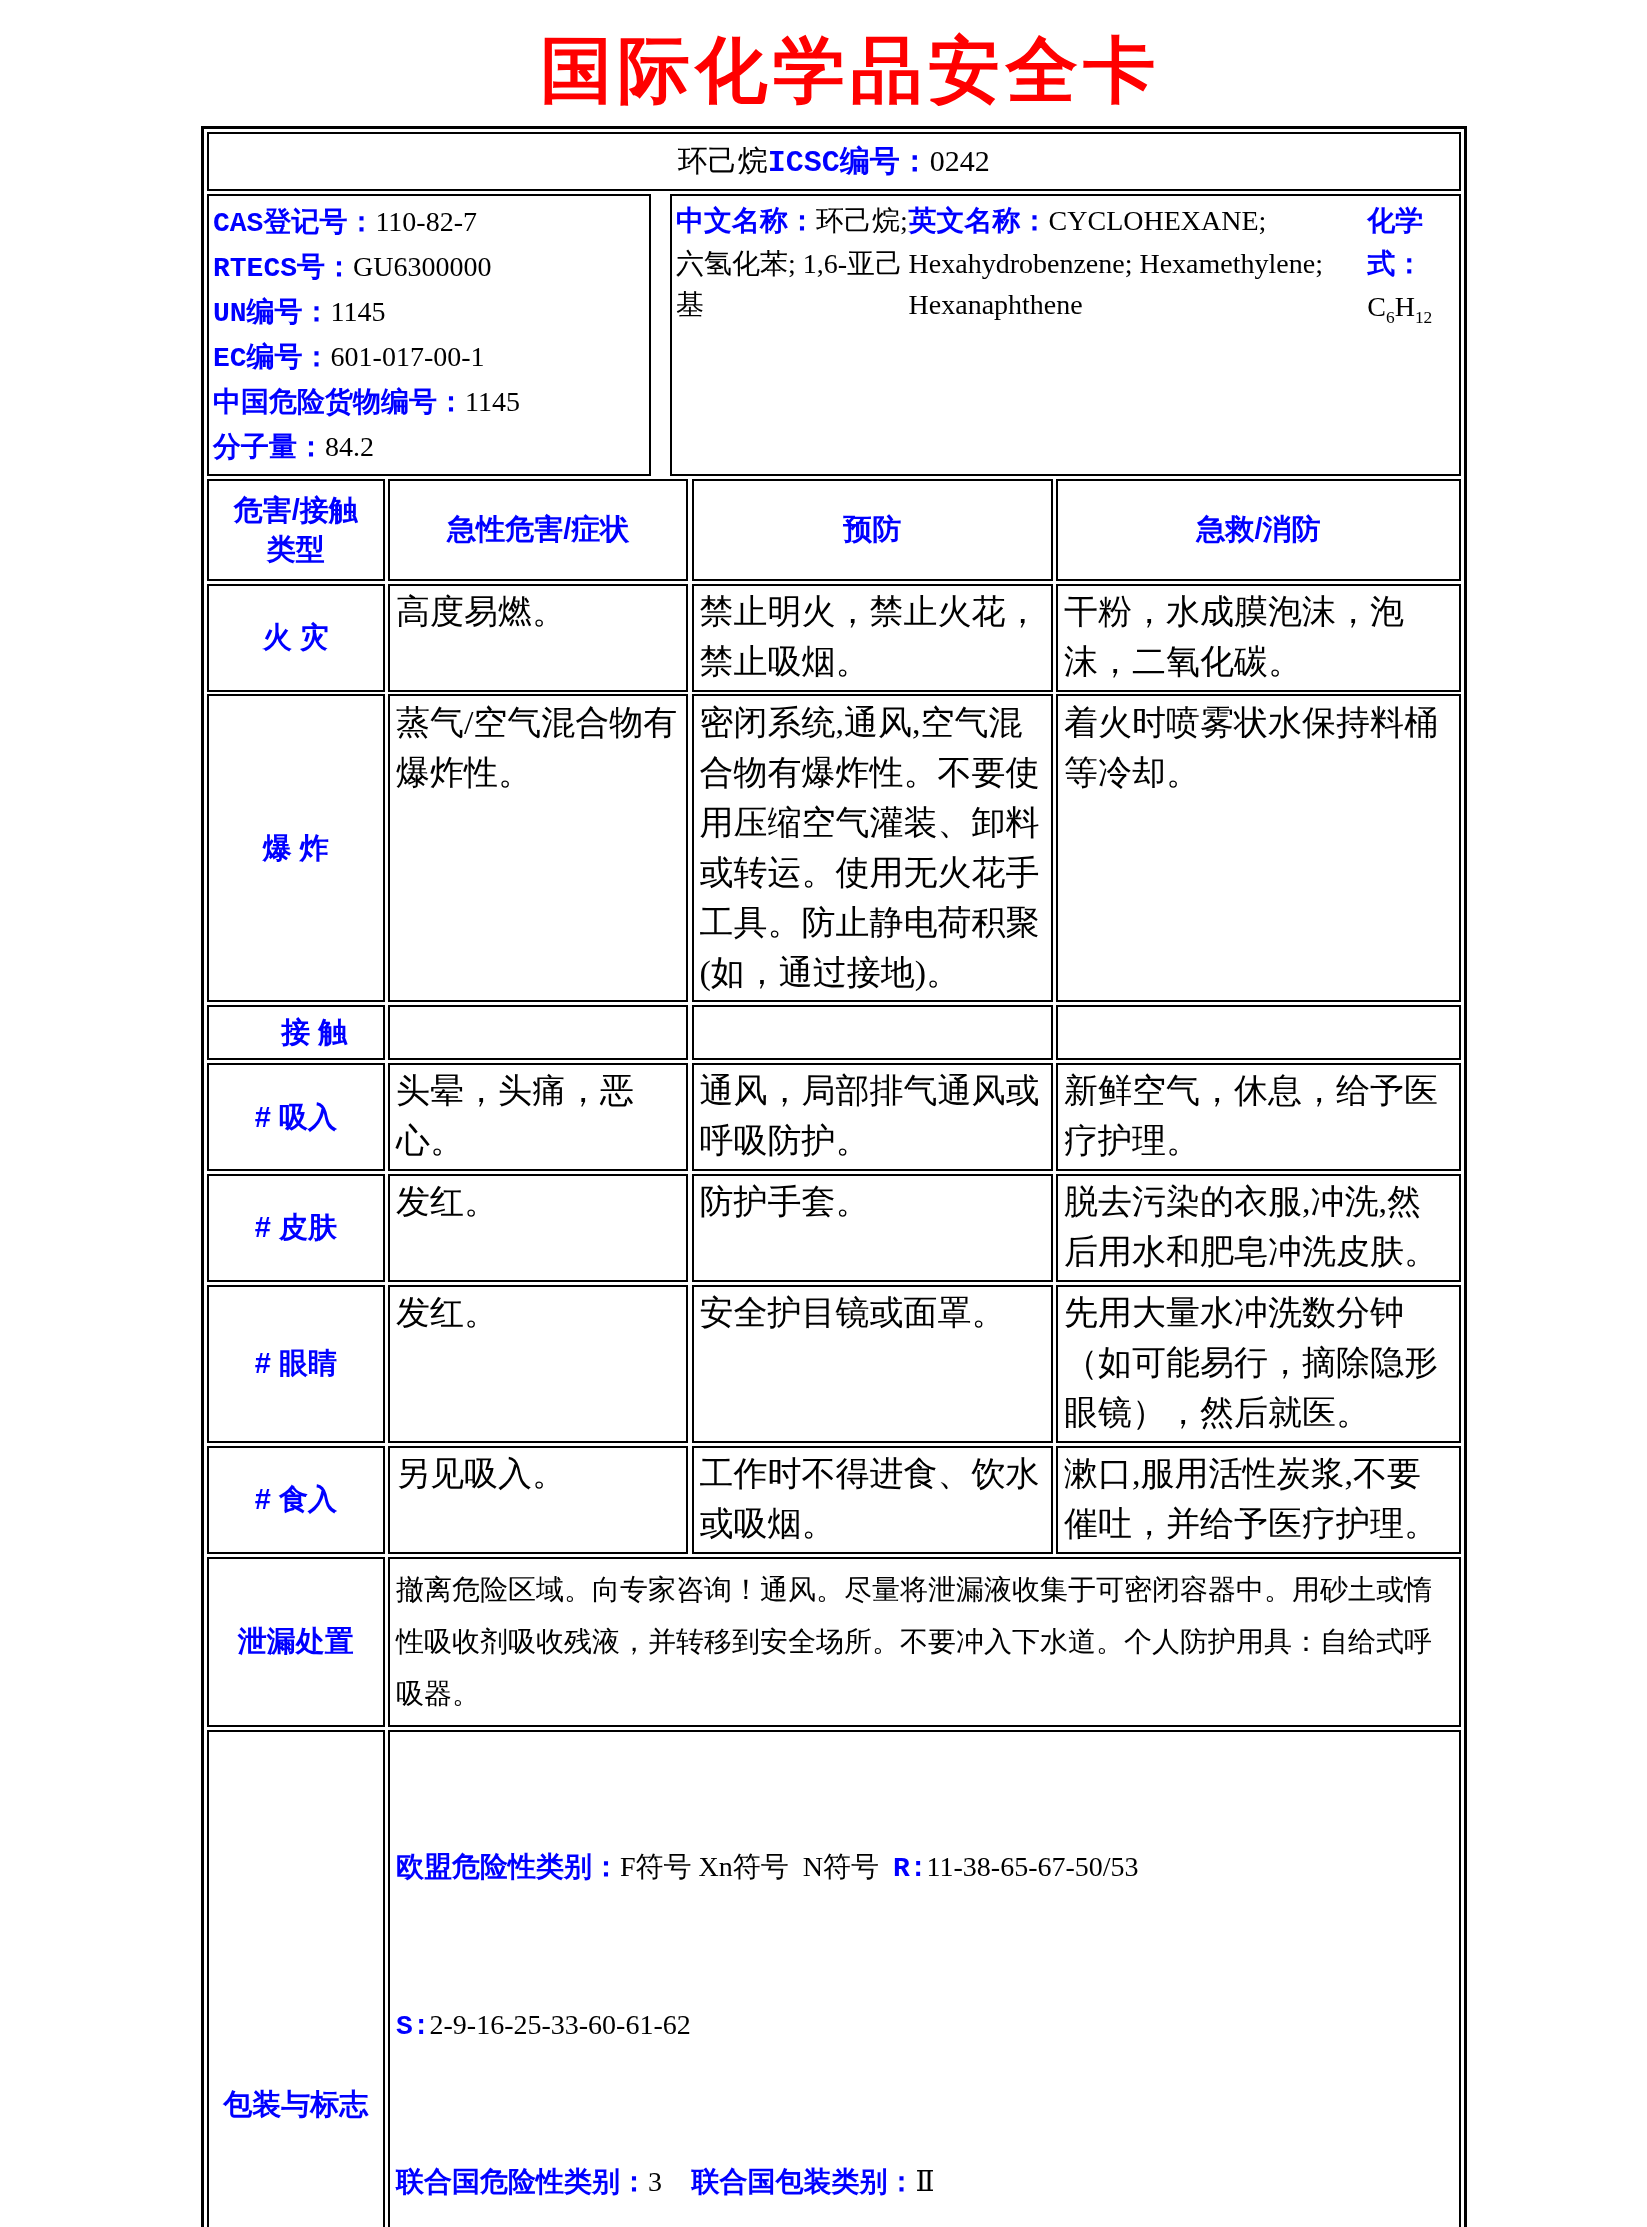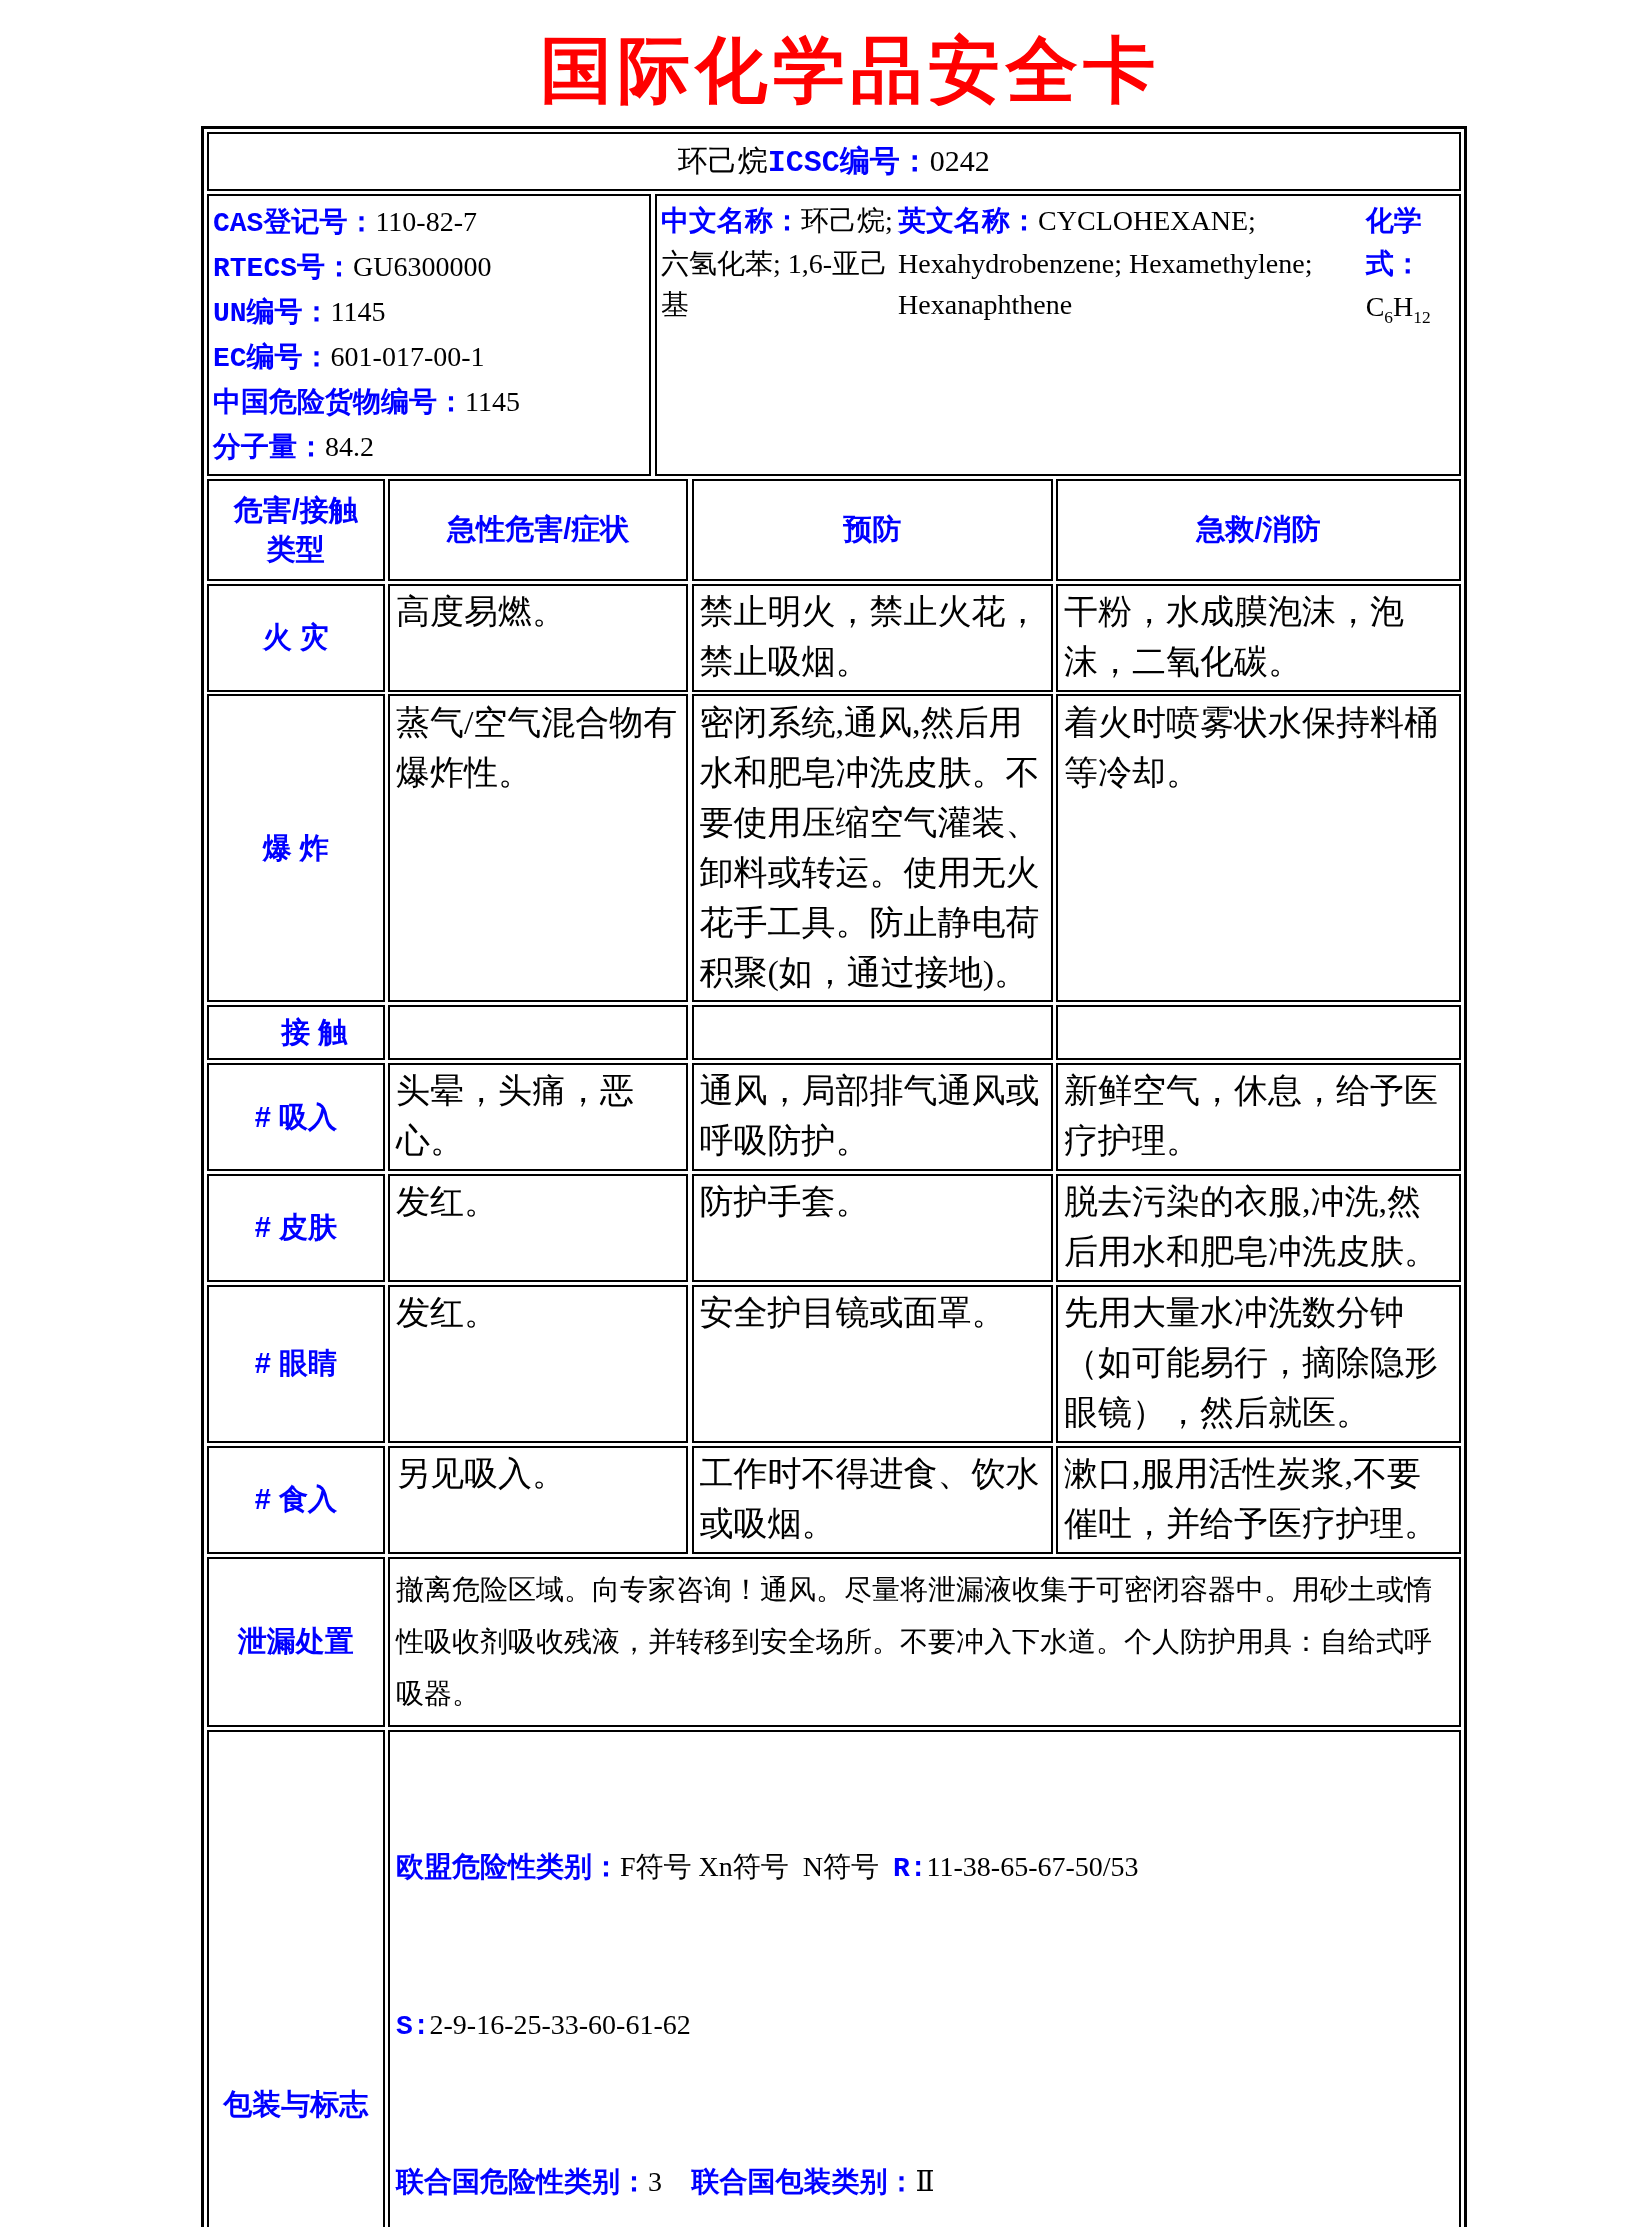--- a/index.html
+++ b/index.html
@@ -58,21 +58,21 @@
     color: #0000ff;
     font-family: Liberation Mono, monospace;
     font-weight: bold;
   }
   .black-val { color: #000000; white-space: pre-wrap; }
   
   .id-row {
     margin-top: 2.8px;
     display: grid;
     grid-template-columns: 444px 1fr;
-    gap: 4px;
+    gap: 19px;
   }
   .id-cell {
     min-height: 261px;
     padding: 4.2px 2.8px 4.2px 4.2px;
   }
   .id-line {
     font-size: 28px;
     line-height: 43px;
     white-space: pre-wrap;
   }
@@ -174,21 +174,21 @@
   <div class="hrow">
     <div class="cell lab h-fire">火 灾</div>
     <div class="cell txt h-fire">高度易燃。</div>
     <div class="cell txt h-fire">禁止明火，禁止火花，禁止吸烟。</div>
     <div class="cell txt h-fire">干粉，水成膜泡沫，泡沫，二氧化碳。</div>
   </div>
 
   <div class="hrow">
     <div class="cell lab h-expl">爆 炸</div>
     <div class="cell txt h-expl">蒸气/空气混合物有爆炸性。</div>
-    <div class="cell txt h-expl">密闭系统,通风,然后用水和肥皂冲洗皮肤。不要使用压缩空气灌装、卸料或转运。使用无火花手工具。防止静电荷积聚(如，通过接地)。</div>
+    <div class="cell txt h-expl">密闭系统,通风,空气混合物有爆炸性。不要使用压缩空气灌装、卸料或转运。使用无火花手工具。防止静电荷积聚(如，通过接地)。</div>
     <div class="cell txt h-expl">着火时喷雾状水保持料桶等冷却。</div>
   </div>
 
   <div class="hrow">
     <div class="cell lab h-contact">接 触</div>
     <div class="cell txt h-contact"></div>
     <div class="cell txt h-contact"></div>
     <div class="cell txt h-contact"></div>
   </div>
 

